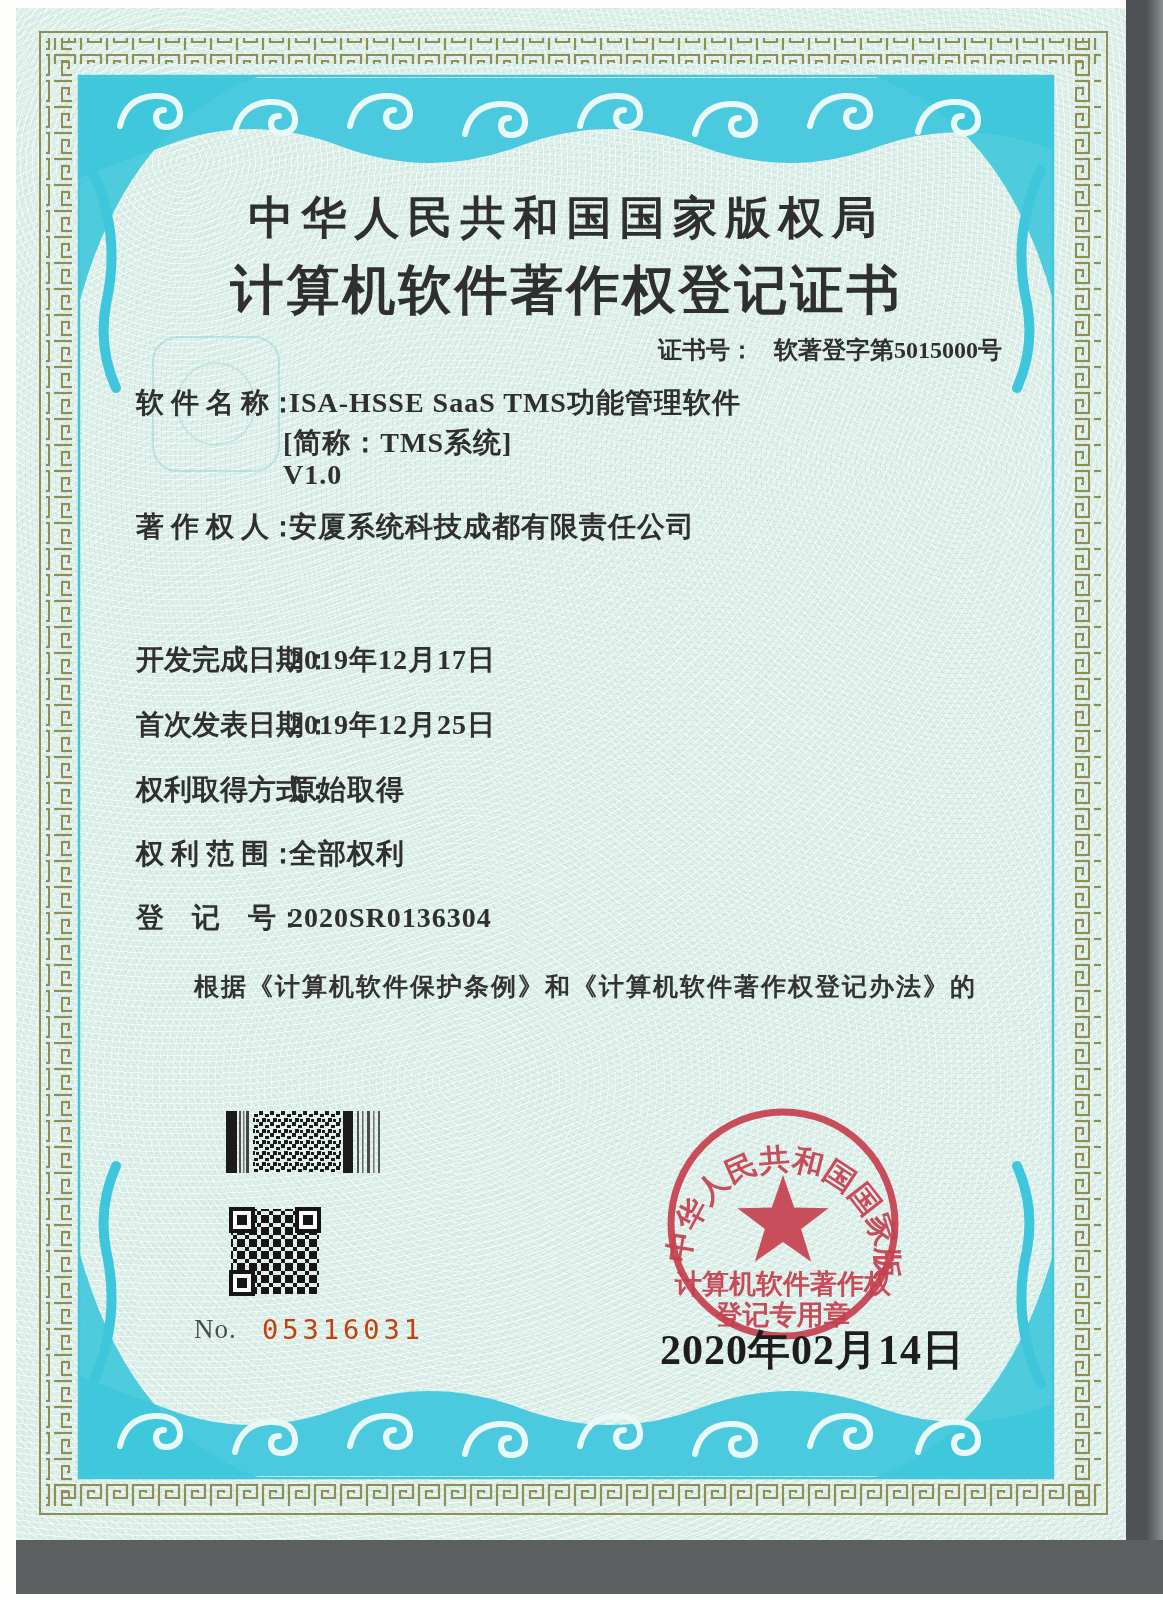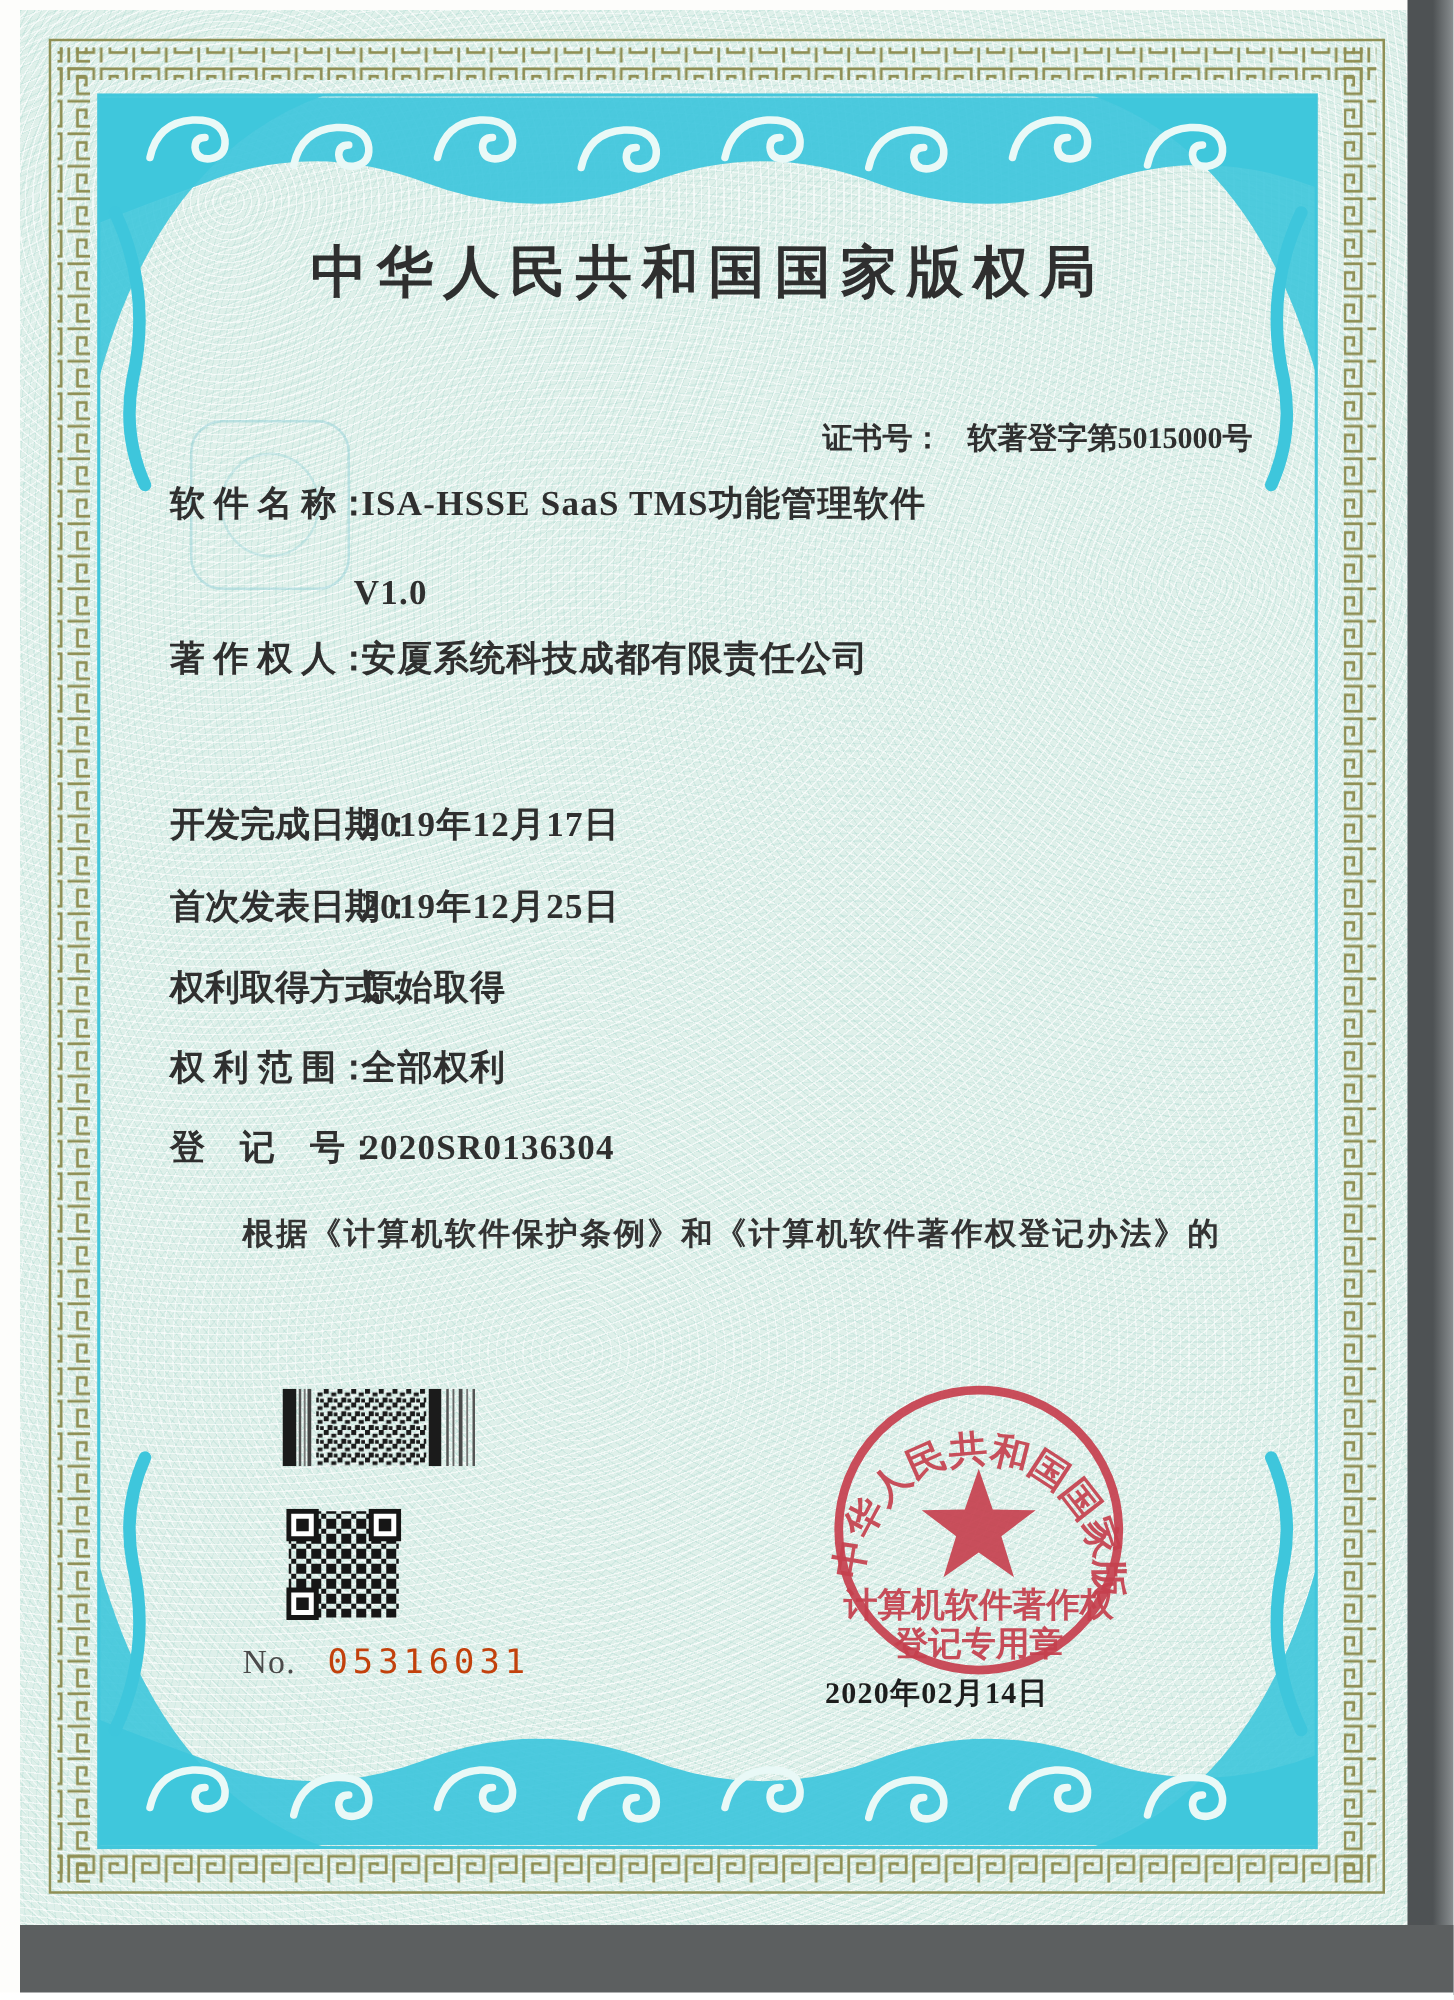--- a/index.html
+++ b/index.html
@@ -26,21 +26,21 @@
   .certno{left:80px;top:334px;width:898px;text-align:right;font-size:24px;font-weight:bold;margin-left:24px;}
   .certno .v{margin-left:20px;}
   .row{position:absolute;left:136px;font-size:28px;font-weight:bold;color:#2f2f2f;white-space:nowrap;}
   .row .lbl{display:inline-block;width:146px;}
   .row .val{letter-spacing:1px;}
   .sub{position:absolute;left:283px;font-size:28px;font-weight:bold;color:#2f2f2f;white-space:nowrap;letter-spacing:1px;}
   .stmt{position:absolute;font-size:25px;font-weight:700;color:#333;letter-spacing:2px;white-space:nowrap;}
   .serial{position:absolute;top:1314px;font-size:27px;}
   .serial-label{left:194px;color:#4a4a4a;letter-spacing:1px;text-align:center;}
   .serial-value{left:262px;color:#c2410c;font-family:"DejaVu Sans Mono",monospace;letter-spacing:4px;}
-  .seal-date{position:absolute;left:660px;top:1322px;font-size:24px;font-weight:bold;color:#1d1d1d;letter-spacing:1px;margin-top:16px;}
+  .seal-date{position:absolute;left:660px;top:1322px;font-size:42px;font-weight:bold;color:#1d1d1d;letter-spacing:1px;}
   .watermark{position:absolute;left:152px;top:336px;width:124px;height:132px;border:2px solid rgba(140,205,212,.45);
              border-radius:26px;}
   .watermark::after{content:"";position:absolute;left:22px;top:24px;width:76px;height:80px;border-radius:50%;
              border:2px solid rgba(140,205,212,.35);}
 </style>
 </head>
 <body>
 
 <div class="stage">
 
@@ -97,28 +97,30 @@
       <use href="#swirl" x="465" y="1420"></use>
     <use href="#swirl" x="580" y="1412"></use>
       <use href="#swirl" x="695" y="1420"></use>
     <use href="#swirl" x="810" y="1412"></use>
       <use href="#swirl" x="918" y="1418"></use>
   </svg>
 
   <div class="watermark"></div>
 
   <div class="txt title">中华人民共和国国家版权局</div>
+  <div class="txt subtitle">计算机软件著作权登记证书</div>
   <div class="txt certno">
     <span>证书号：</span><span class="v">软著登字第5015000号</span>
   </div>
 
   <div class="row" style="top:384px">
     <span class="lbl">软 件 名 称：</span>
     <span class="val">ISA-HSSE SaaS TMS功能管理软件</span>
   </div>
+  <div class="sub" style="top:424px">[简称：TMS系统]</div>
   <div class="sub" style="top:459px">V1.0</div>
 
   <div class="row" style="top:508px">
     <span class="lbl">著 作 权 人：</span>
     <span class="val">安厦系统科技成都有限责任公司</span>
   </div>
 
   <div class="row" style="top:641px">
     <span class="lbl">开发完成日期：</span>
     <span class="val">2019年12月17日</span>

